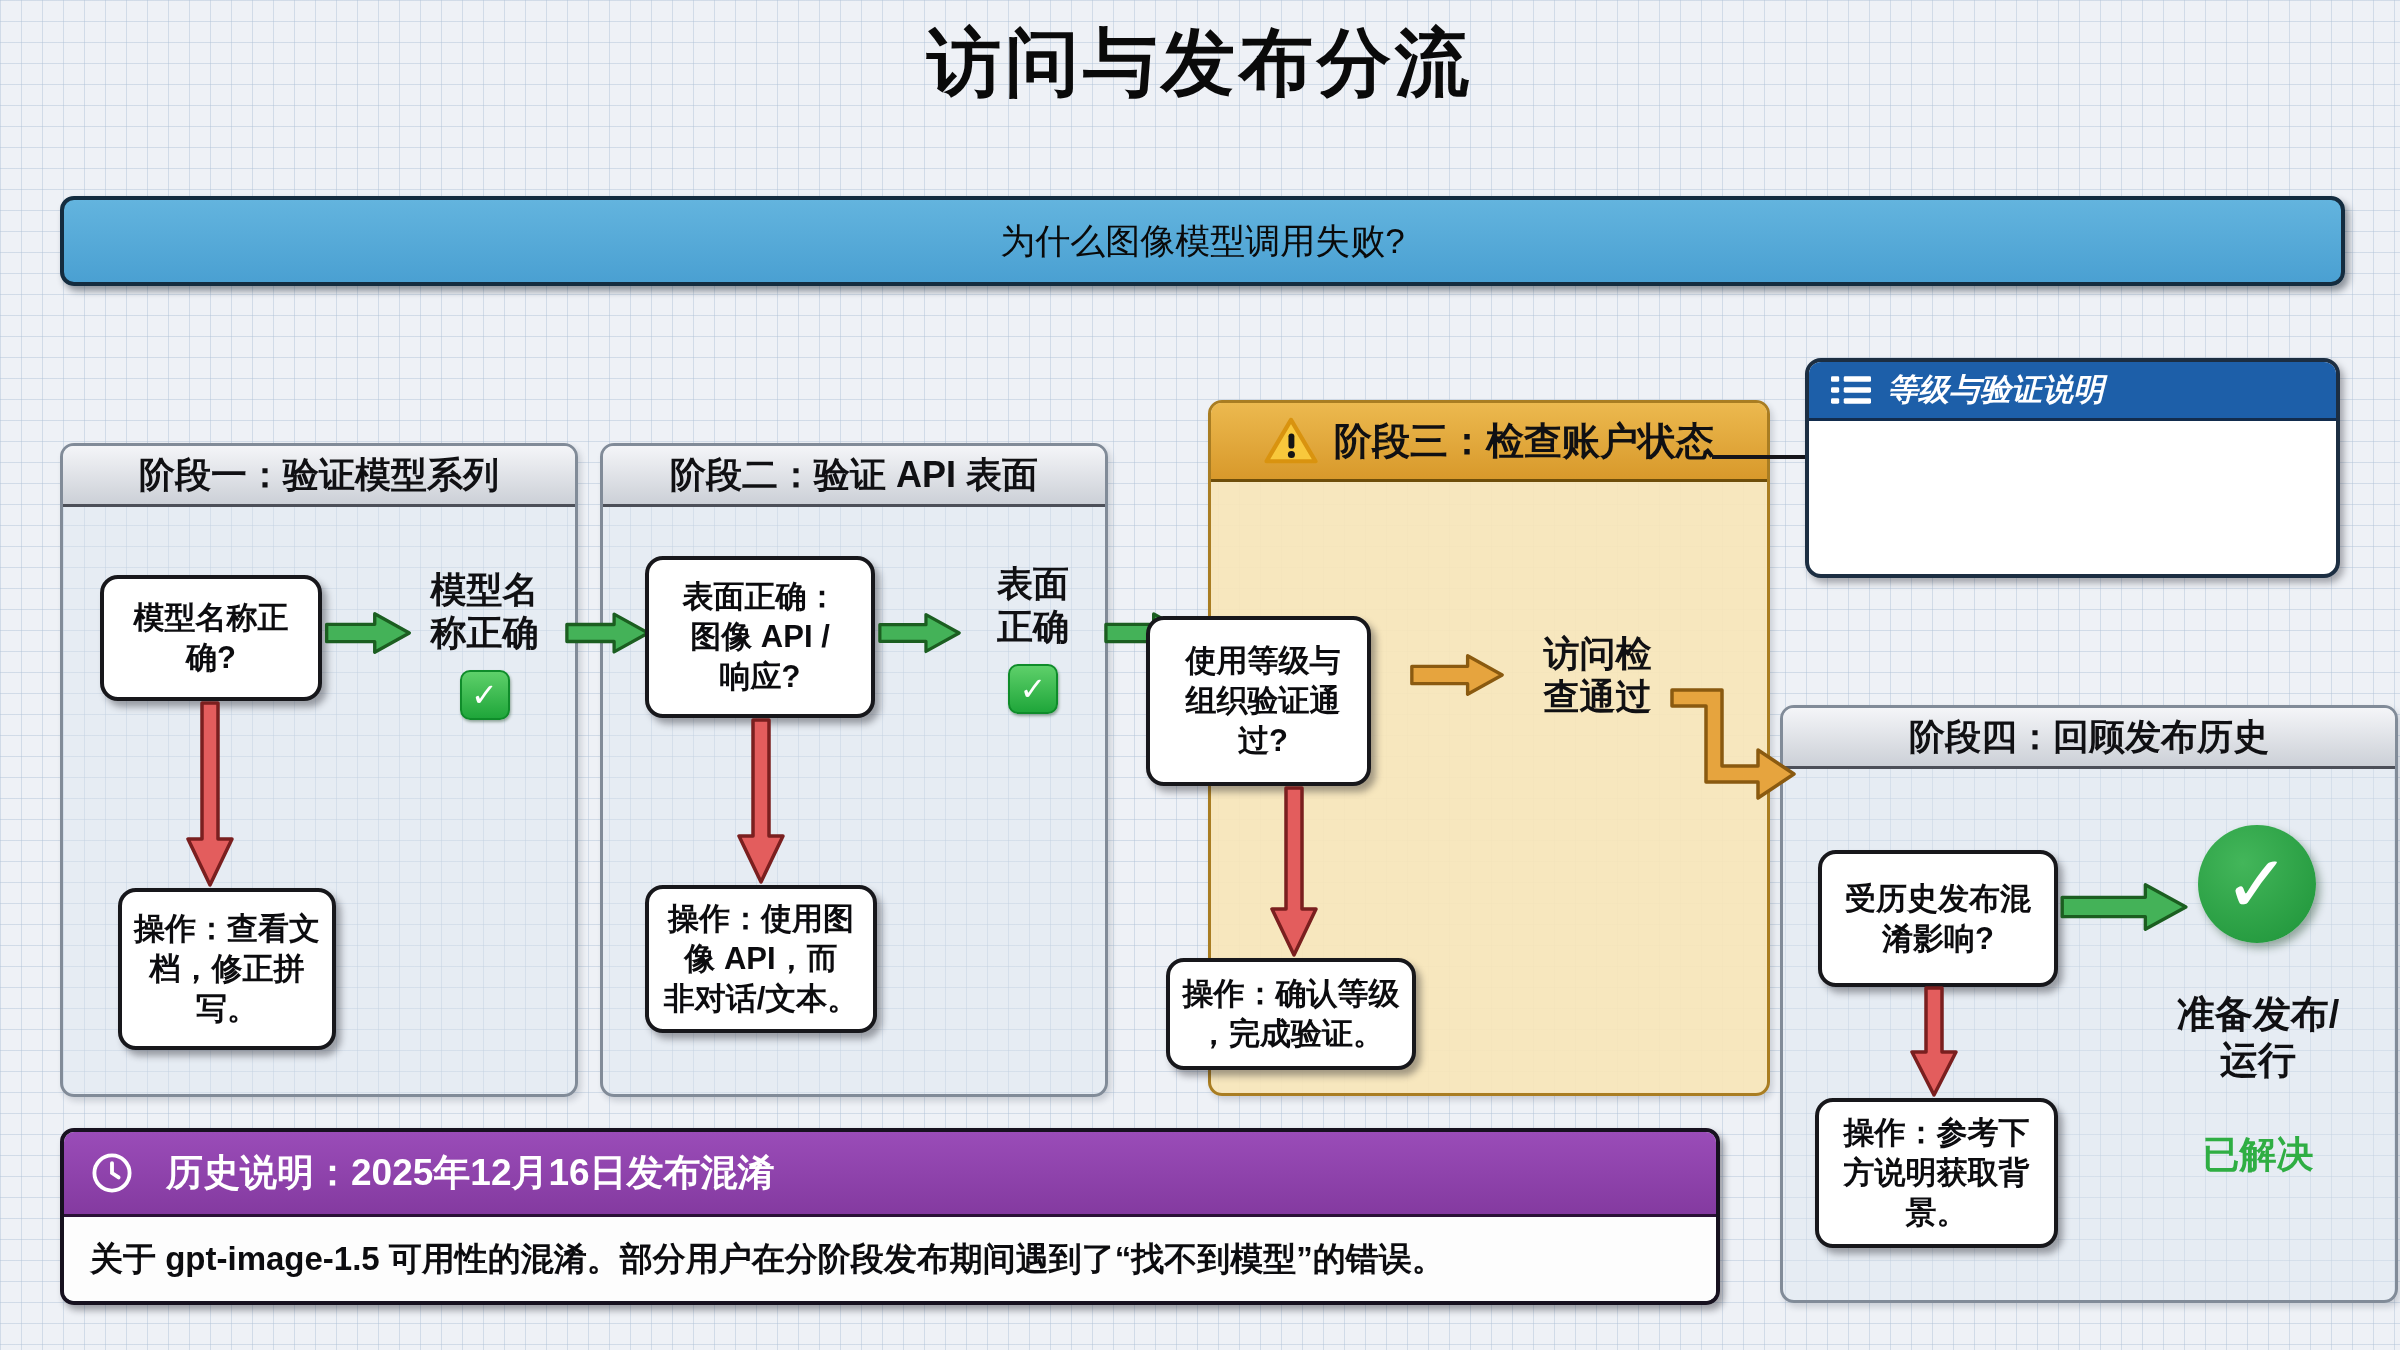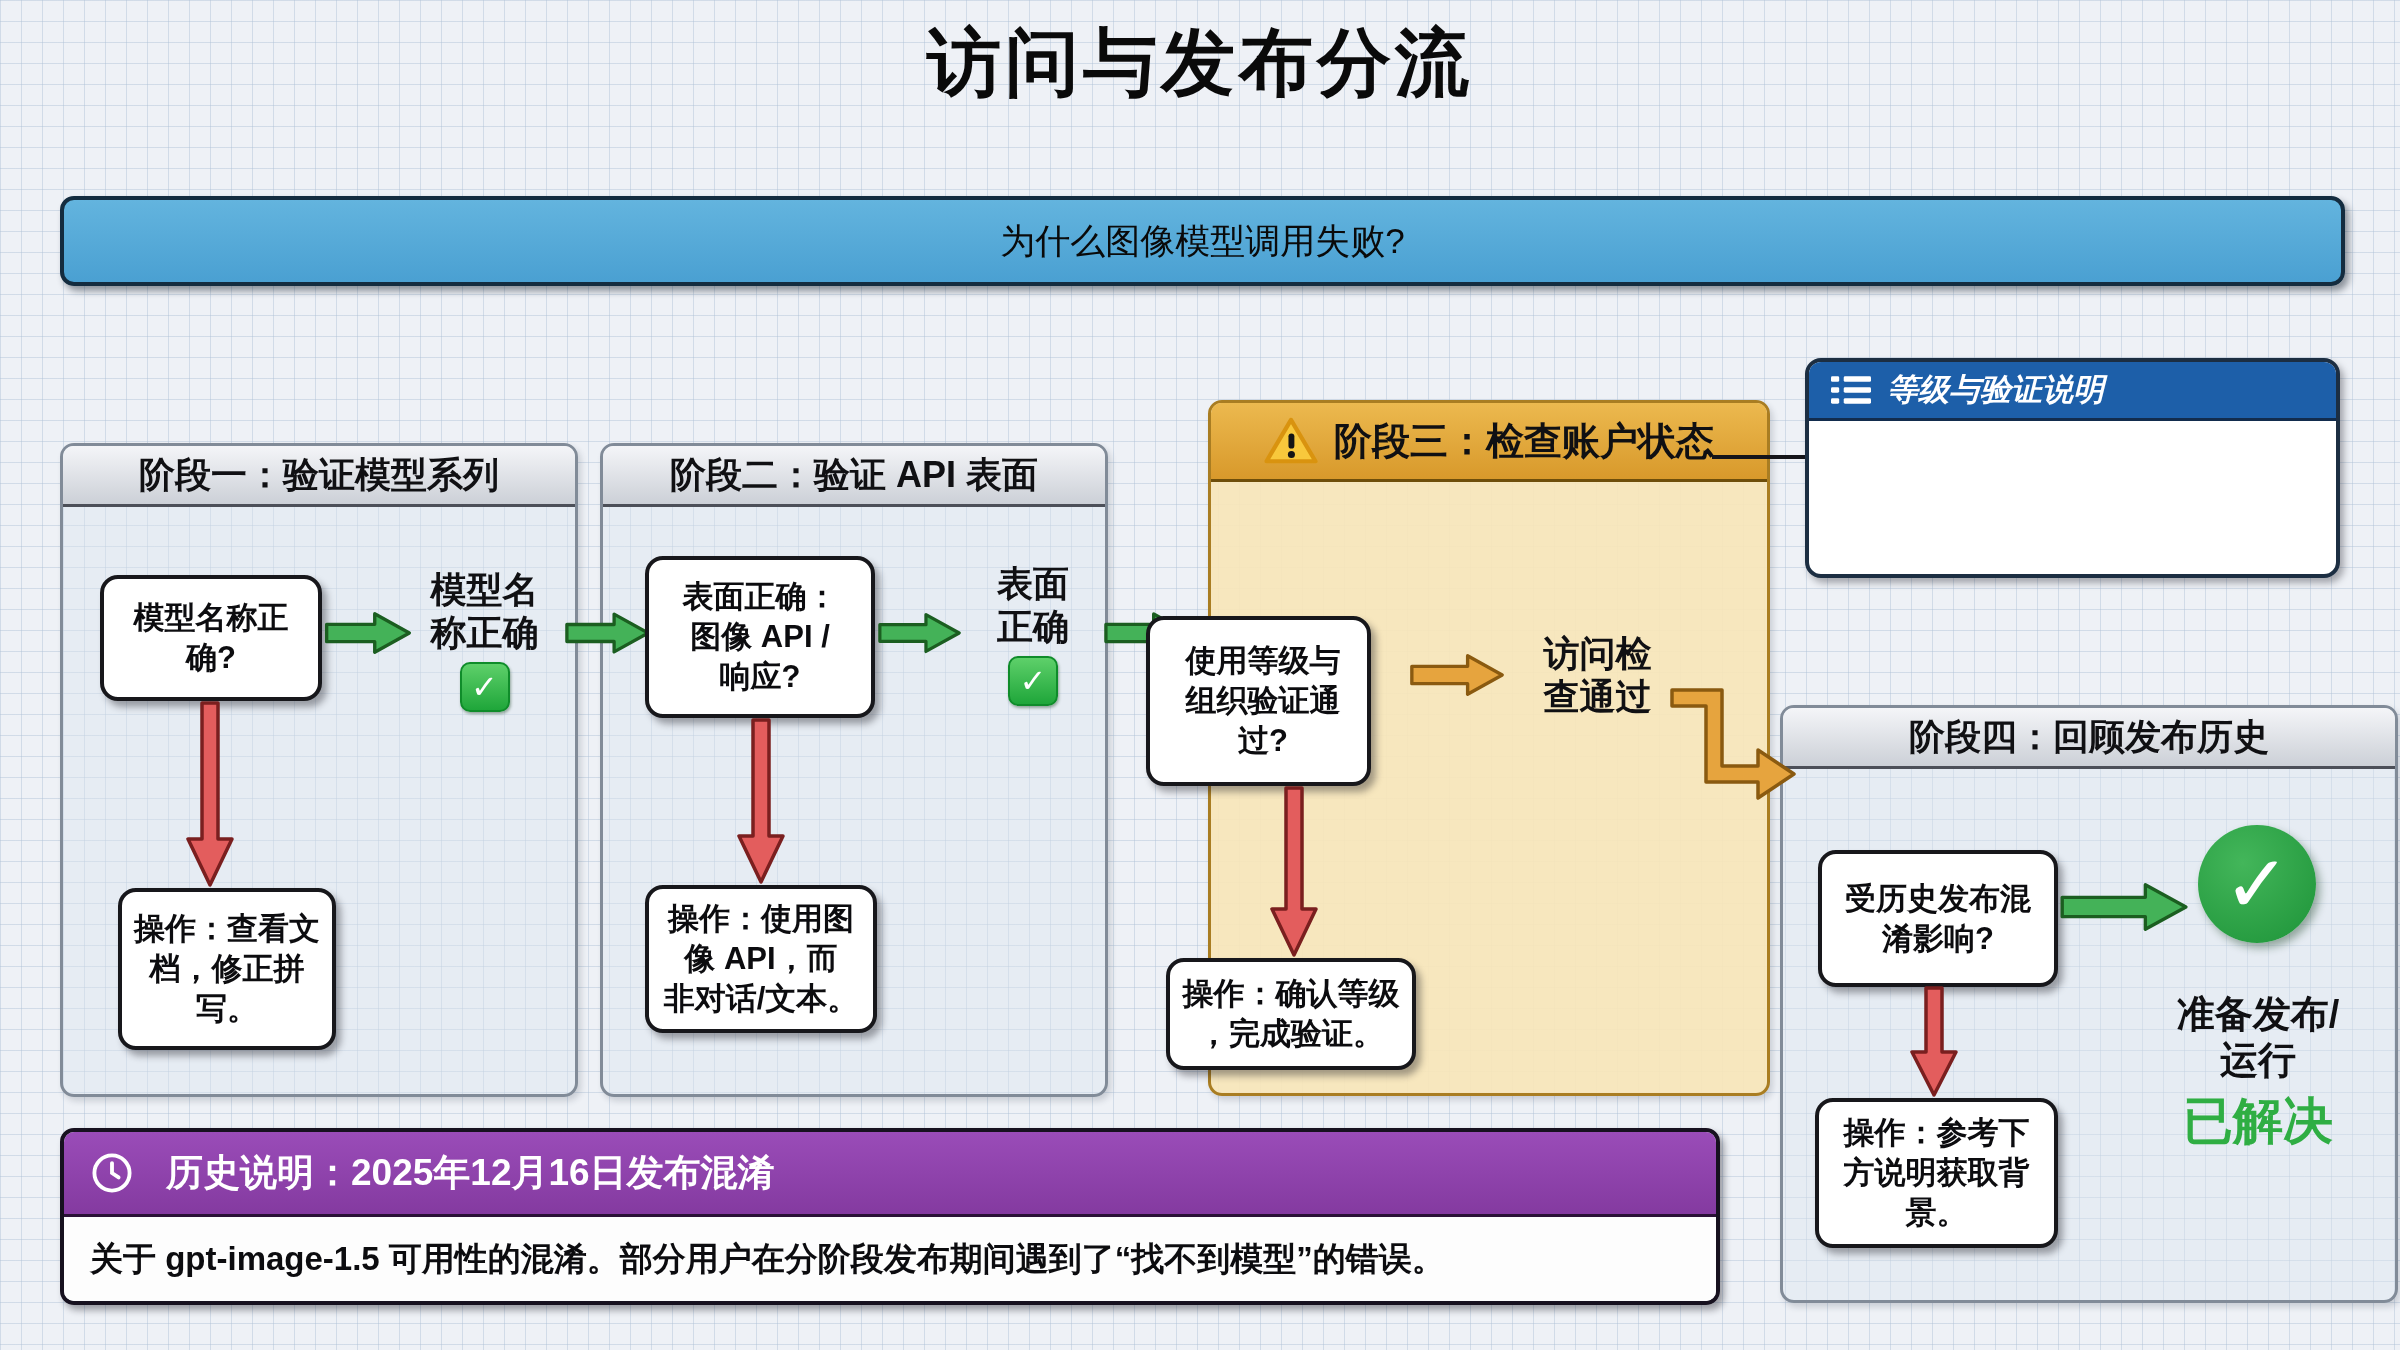--- a/index.html
+++ b/index.html
@@ -51,21 +51,21 @@
     font-size:38px;
   }
   .box{
     background:#fff;border:4px solid #17171b;border-radius:18px;
     display:flex;align-items:center;justify-content:center;text-align:center;
     font-size:31px;font-weight:700;line-height:1.28;
     box-shadow:5px 6px 7px rgba(25,25,35,.38);
     padding:8px 10px;box-sizing:border-box;
   }
   .lbl{font-size:36px;font-weight:800;text-align:center;line-height:1.2;color:#101013;}
-  .lblcol{display:flex;flex-direction:column;align-items:center;gap:8px;}
+  .lblcol{display:flex;flex-direction:column;align-items:center;gap:16px;}
   .check{
     width:46px;height:46px;border-radius:10px;
     background:linear-gradient(#5ed06a,#1fa63a);
     border:2px solid #0f8c2a;
     display:flex;align-items:center;justify-content:center;
     box-shadow:1px 2px 3px rgba(20,60,25,.4);
   }
   .check::after{content:"✓";color:#fff;font-size:32px;font-weight:900;}
   .bigcheck{
     width:118px;height:118px;border-radius:50%;
@@ -250,21 +250,21 @@
 淆影响?</div>
 <div class="abs arrow" style="left:2058px;top:878px;width:136px;height:58px;">
   <svg viewBox="0 0 136 60">
       <path d="M2 20 H88 V7 L130 30 L88 53 V40 H2 Z" fill="#44b258" stroke="#1b5e20" stroke-width="3.5" stroke-linejoin="round"></path>
     </svg>
 </div>
 <div class="abs bigcheck" style="left:2198px;top:825px;"></div>
 <div class="abs lblcol" style="left:2128px;top:992px;width:260px;">
   <span class="lbl pre" style="font-size:38px;">准备发布/
 运行</span>
-  <span class="lbl resolved" style="font-size:50px;">已解决</span>
+  <span class="lbl resolved" style="font-size:37px;margin-top:34px;">已解决</span>
 </div>
 <div class="abs arrow" style="left:1910px;top:986px;width:48px;height:112px;">
   <svg viewBox="0 0 48 112" preserveAspectRatio="none">
       <path d="M16 2 H32 V66 H46 L24 109 L2 66 H16 Z" fill="#e35d5d" stroke="#7a1f1f" stroke-width="3.5" stroke-linejoin="round"></path>
     </svg>
 </div>
 <div class="abs box pre" style="left:1815px;top:1098px;width:243px;height:150px;">操作：参考下
 方说明获取背
 景。</div>
 

